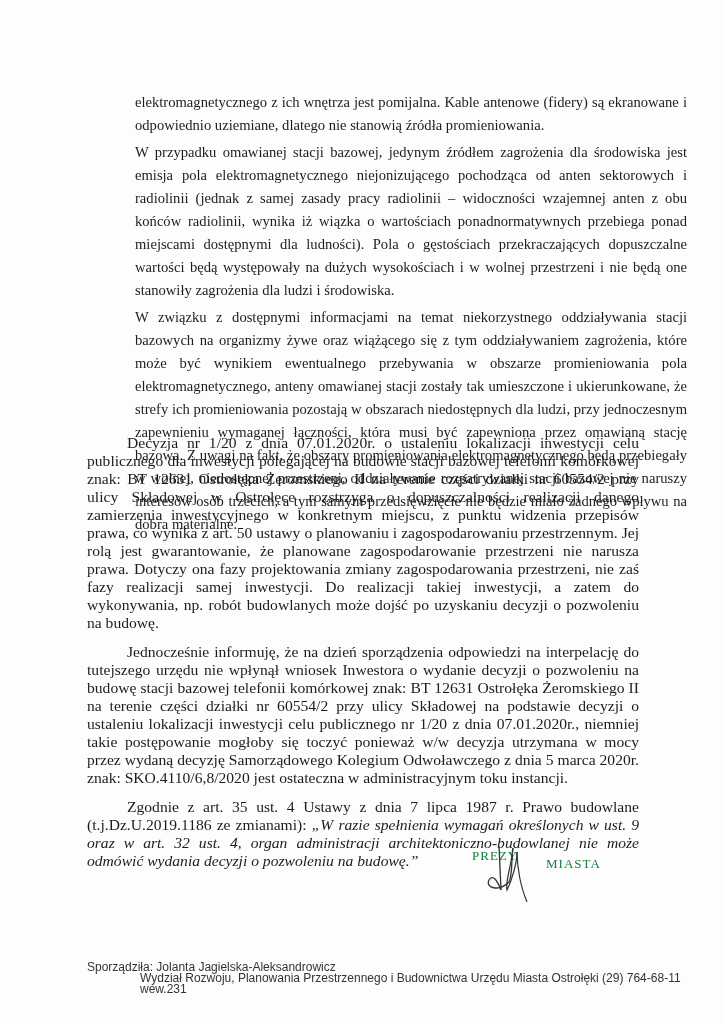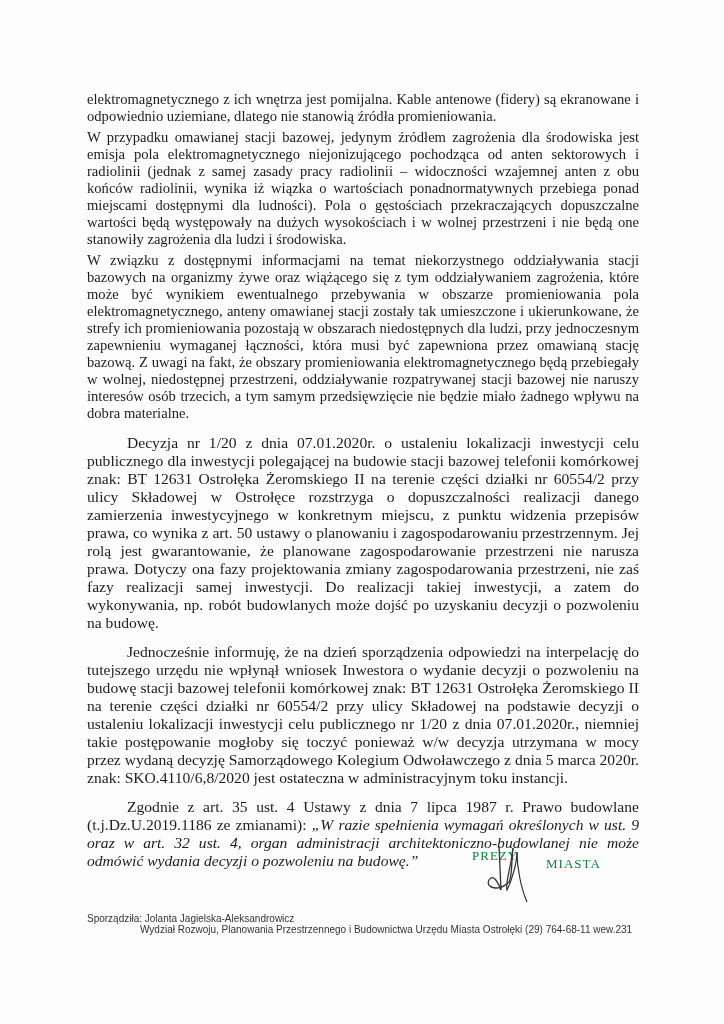--- a/index.html
+++ b/index.html
@@ -3,35 +3,35 @@
 <meta charset="utf-8">
 <style>
   html, body { margin: 0; padding: 0; background: #ffffff; }
   body { width: 724px; height: 1024px; position: relative; overflow: hidden; }
   .page { position: absolute; left: 0; top: 0; width: 724px; height: 1024px; background: #fdfdfd; }
   .body-text {
     position: absolute; left: 87px; width: 552px;
     font-family: "Liberation Serif", serif; color: #1c1c1c;
     text-align: justify;
   }
-  .sec1 { top: 91px; font-size: 14.6px; line-height: 17px; }
+  .sec1 { top: 91px; font-size: 14.6px; line-height: 23px; margin-left: 48px; }
   .sec1 p { margin: 0 0 4px 0; }
   .sec2 { top: 434px; font-size: 15.6px; line-height: 18px; }
   .sec2 p { margin: 0 0 11px 0; text-indent: 40px; }
   .quote { font-style: italic; }
   .stamp {
     position: absolute; left: 472px; top: 848px;
     font-family: "Liberation Serif", serif; font-size: 13px; letter-spacing: 1px;
     color: #15803d;
   }
   .stamp .s2 { position: absolute; left: 74px; top: 0; margin-top: 8px; }
   .signature { position: absolute; left: 487px; top: 838px; }
   .footer {
-    position: absolute; left: 87px; top: 913px;
-    font-family: "Liberation Sans", sans-serif; font-size: 10px; color: #333;
+    position: absolute; left: 87px; top: 962px;
+    font-family: "Liberation Sans", sans-serif; font-size: 12px; color: #333;
     line-height: 11px;
   }
   .footer .line2 { padding-left: 53px; }
 </style>
 </head>
 <body>
 
 <div class="page">
 
   <div class="body-text sec1">

